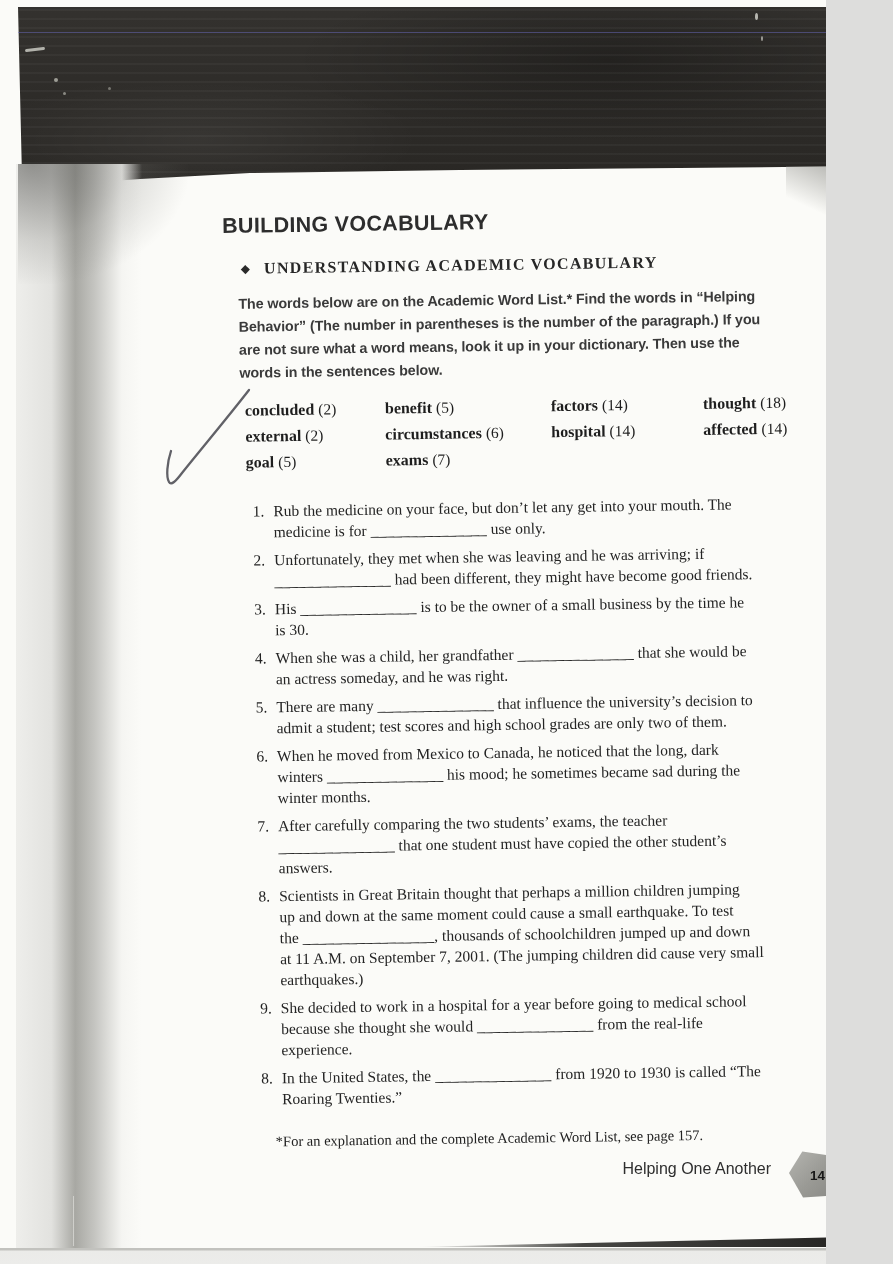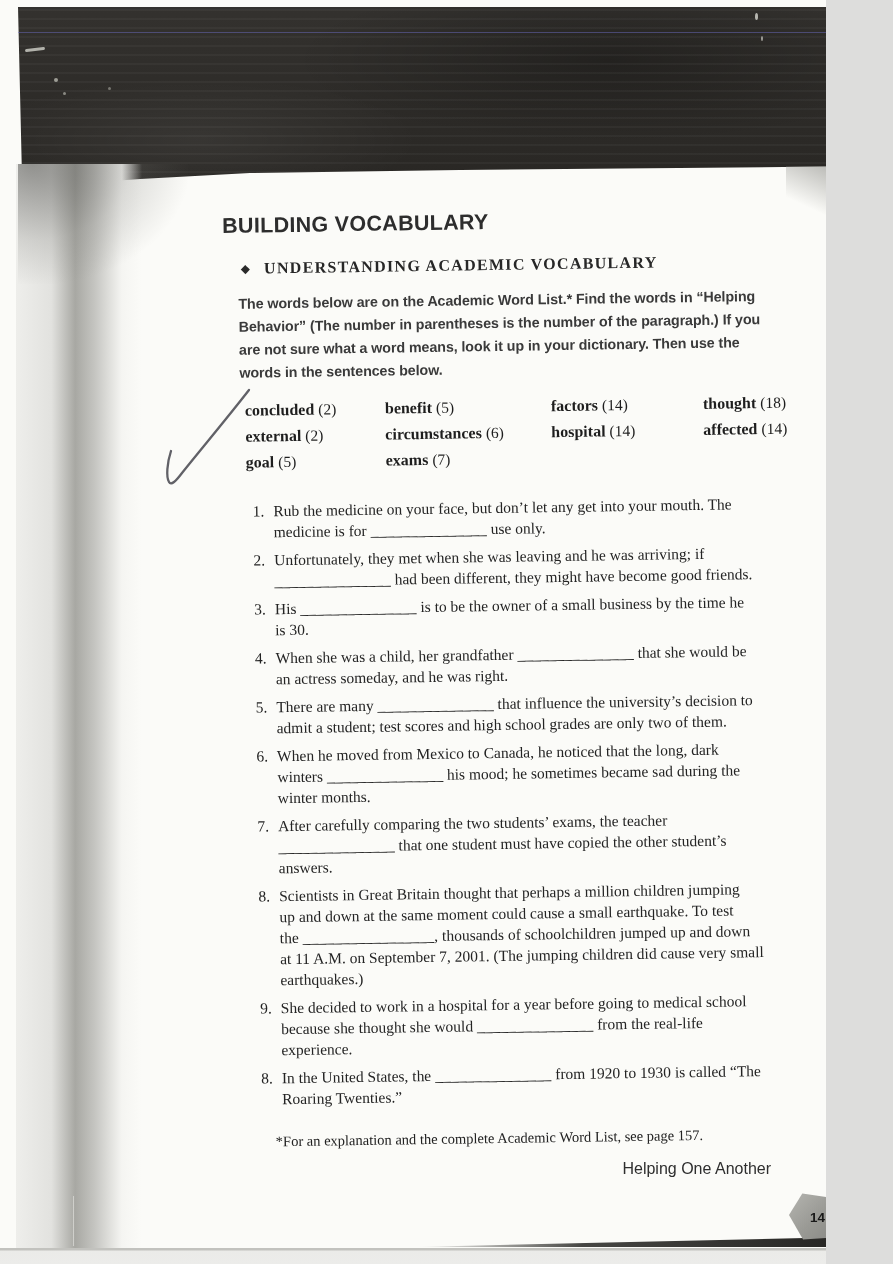--- a/index.html
+++ b/index.html
@@ -89,21 +89,21 @@
   .ex{display:flex;margin-bottom:7px;}
   .ex-num{flex:none;width:38px;text-align:right;padding-right:9px;font-size:15.5px;line-height:21px;color:#222;}
   .ex-lines{min-width:0;}
   .ex-line{font-size:15.5px;line-height:21px;white-space:nowrap;color:#242424;}
   .footnote{margin:24px 0 0 40px;font-size:14.5px;color:#222;white-space:nowrap;}
   .running-footer{
     position:absolute;right:55px;top:1160px;
     font-family:"Liberation Sans", sans-serif;font-size:16px;color:#2e2e2e;white-space:nowrap;
   }
   .page-badge{
-    position:absolute;right:0;top:1192px;width:37px;height:50px;
+    position:absolute;right:0;top:1150px;width:37px;height:50px;
     background:linear-gradient(135deg,#b5b5b1 0%,#9a9a95 60%,#8c8c88 100%);
     clip-path:polygon(0 46%,36% 3%,100% 10%,100% 92%,38% 95%);
     display:flex;align-items:center;justify-content:flex-end;
     filter:drop-shadow(1px 2px 1px rgba(0,0,0,0.2));
   }
   .page-num{
     font-family:"Liberation Sans", sans-serif;font-weight:bold;
     font-size:13.5px;color:#191919;padding-right:1px;
   }
 </style>

